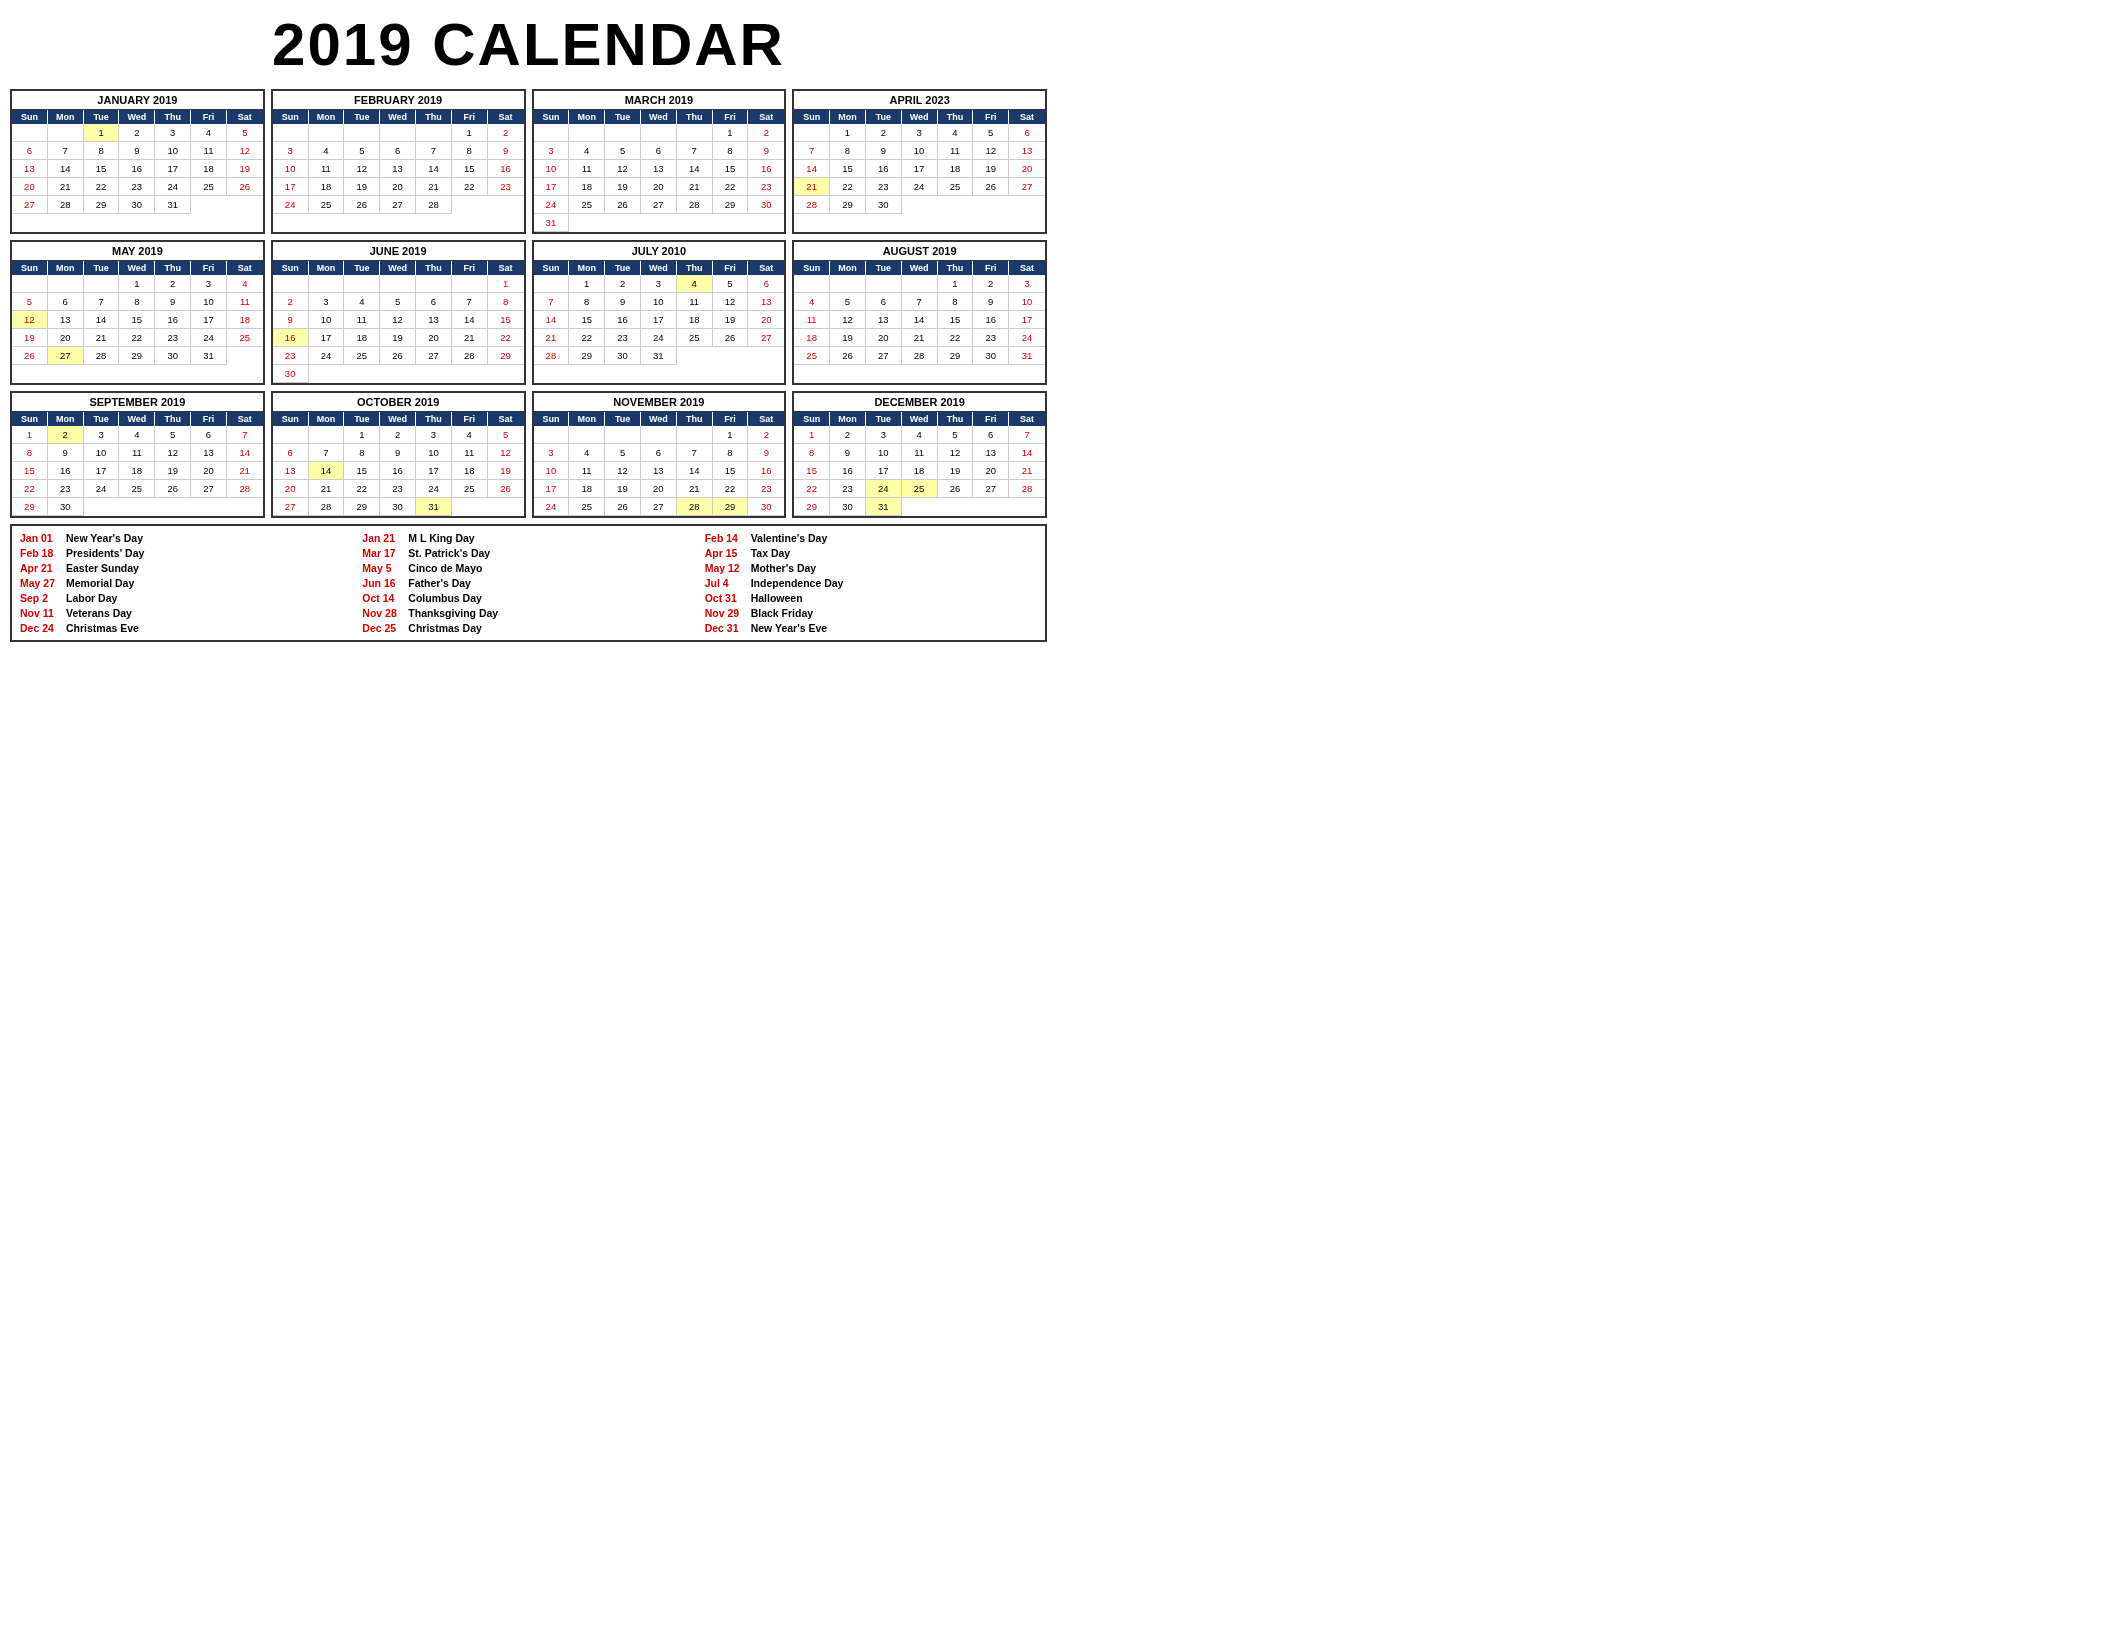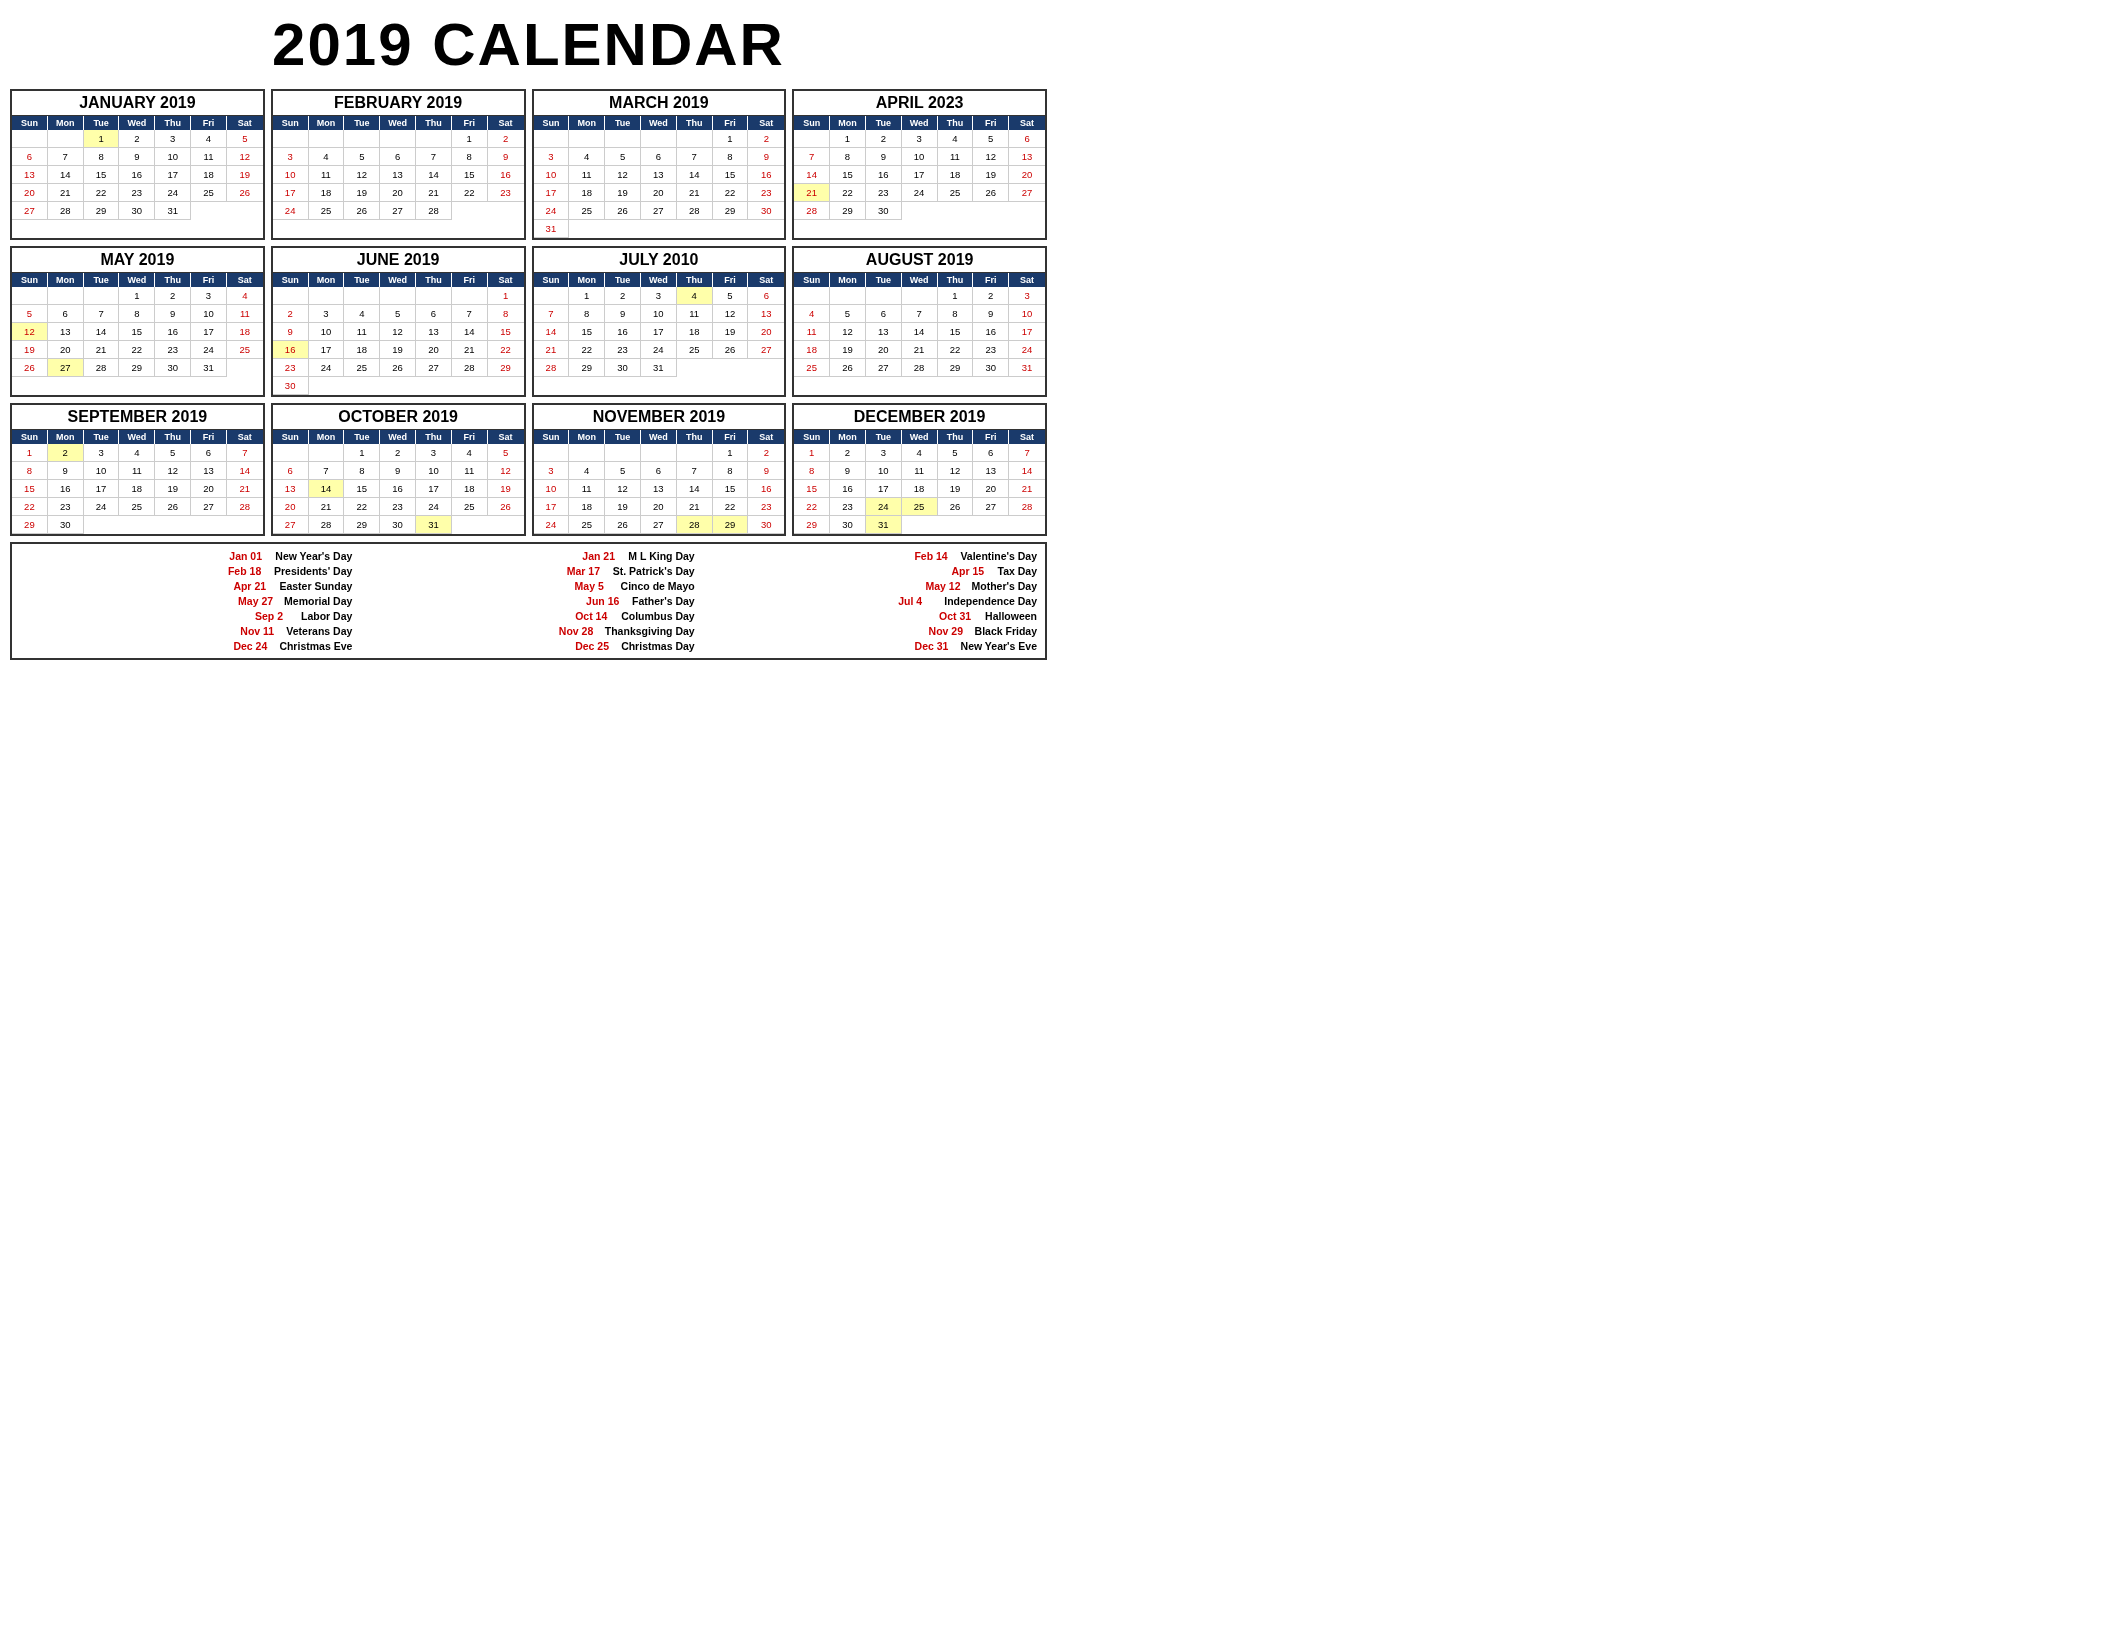--- a/index.html
+++ b/index.html
@@ -21,21 +21,21 @@
       display: grid;
       grid-template-columns: repeat(4, 1fr);
       gap: 6px;
       margin-bottom: 6px;
     }
     .month-block {
       border: 2px solid #333;
     }
     .month-title {
       text-align: center;
-      font-size: 16px;
+      font-size: 11px;
       font-weight: 900;
       padding: 3px 18px;
       color: #000;
       border-bottom: 1px solid #333;
     }
     .day-headers {
       display: grid;
       grid-template-columns: repeat(7, 1fr);
     }
     .day-header {
@@ -73,21 +73,20 @@
       border: 2px solid #333;
       padding: 6px 8px;
       display: grid;
       grid-template-columns: repeat(3, 1fr);
       gap: 2px 10px;
     }
     .holiday-col {
       display: flex;
       flex-direction: column;
       gap: 3px;
-      align-items: flex-end;
     }
     .holiday-row {
       display: flex;
       gap: 8px;
       font-size: 10.5px;
     }
     .holiday-date {
       color: #cc0000;
       font-weight: bold;
       min-width: 38px;

